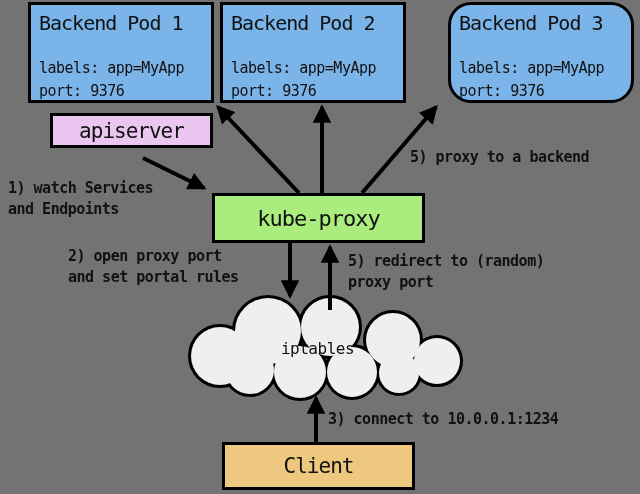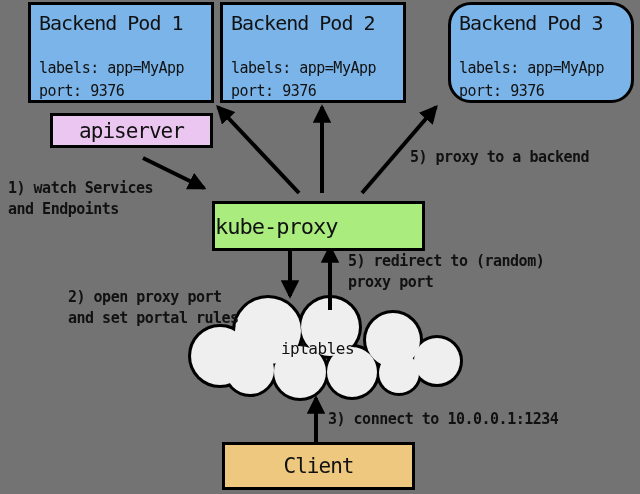--- a/index.html
+++ b/index.html
@@ -16,38 +16,38 @@
   .pod-detail { font-size:15px; line-height:23px; letter-spacing:-0.5px; white-space:nowrap; }
   .pod-details { margin-top:20px; }
   #pod1 { left:28px; } #pod2 { left:220px; } #pod3 { left:448px;border-radius:23px; }
   #apiserver {
     left:2px; top:113px; width:163px; height:35px; background:#EAC6F0;
     display:flex; align-items:center; justify-content:center;
     font-size:21px; letter-spacing:-1px;margin-left:48px;
   }
   #kubeproxy {
     left:212px; top:193px; width:213px; height:50px; background:#AAEC7D;
-    display:flex; align-items:center; justify-content:flex-start;
-    font-size:22px; letter-spacing:-1px;margin-top:8px;
+    display:flex; align-items:center; justify-content:center;
+    font-size:22px; letter-spacing:-1px;
   }
   #client {
     left:222px; top:442px; width:193px; height:48px; background:#EDC87E;
     display:flex; align-items:center; justify-content:center;
     font-size:21px; letter-spacing:-1px;
   }
   .cloud-label {
     position:absolute; left:250px; top:339px; width:135px; z-index:1;
     text-align:center; font-size:16px; letter-spacing:-0.5px;
   }
   .annot {
     position:absolute; z-index:1; font-weight:bold; font-size:15px;
     line-height:21px; white-space:pre-line; letter-spacing:-0.5px;
   }
   #annot1 { left:8px;   top:178px; }
-  #annot2 { left:68px;  top:246px;margin-top:41px; }
+  #annot2 { left:68px;  top:246px; }
   #annot3 { left:328px; top:409px; }
   #annot4 { left:348px; top:251px; }
   #annot5 { left:410px; top:147px; }
 </style>
 </head>
 <body>
 
 <div id="stage">
 
   <svg id="wires" width="640" height="494" viewBox="0 0 640 494">

